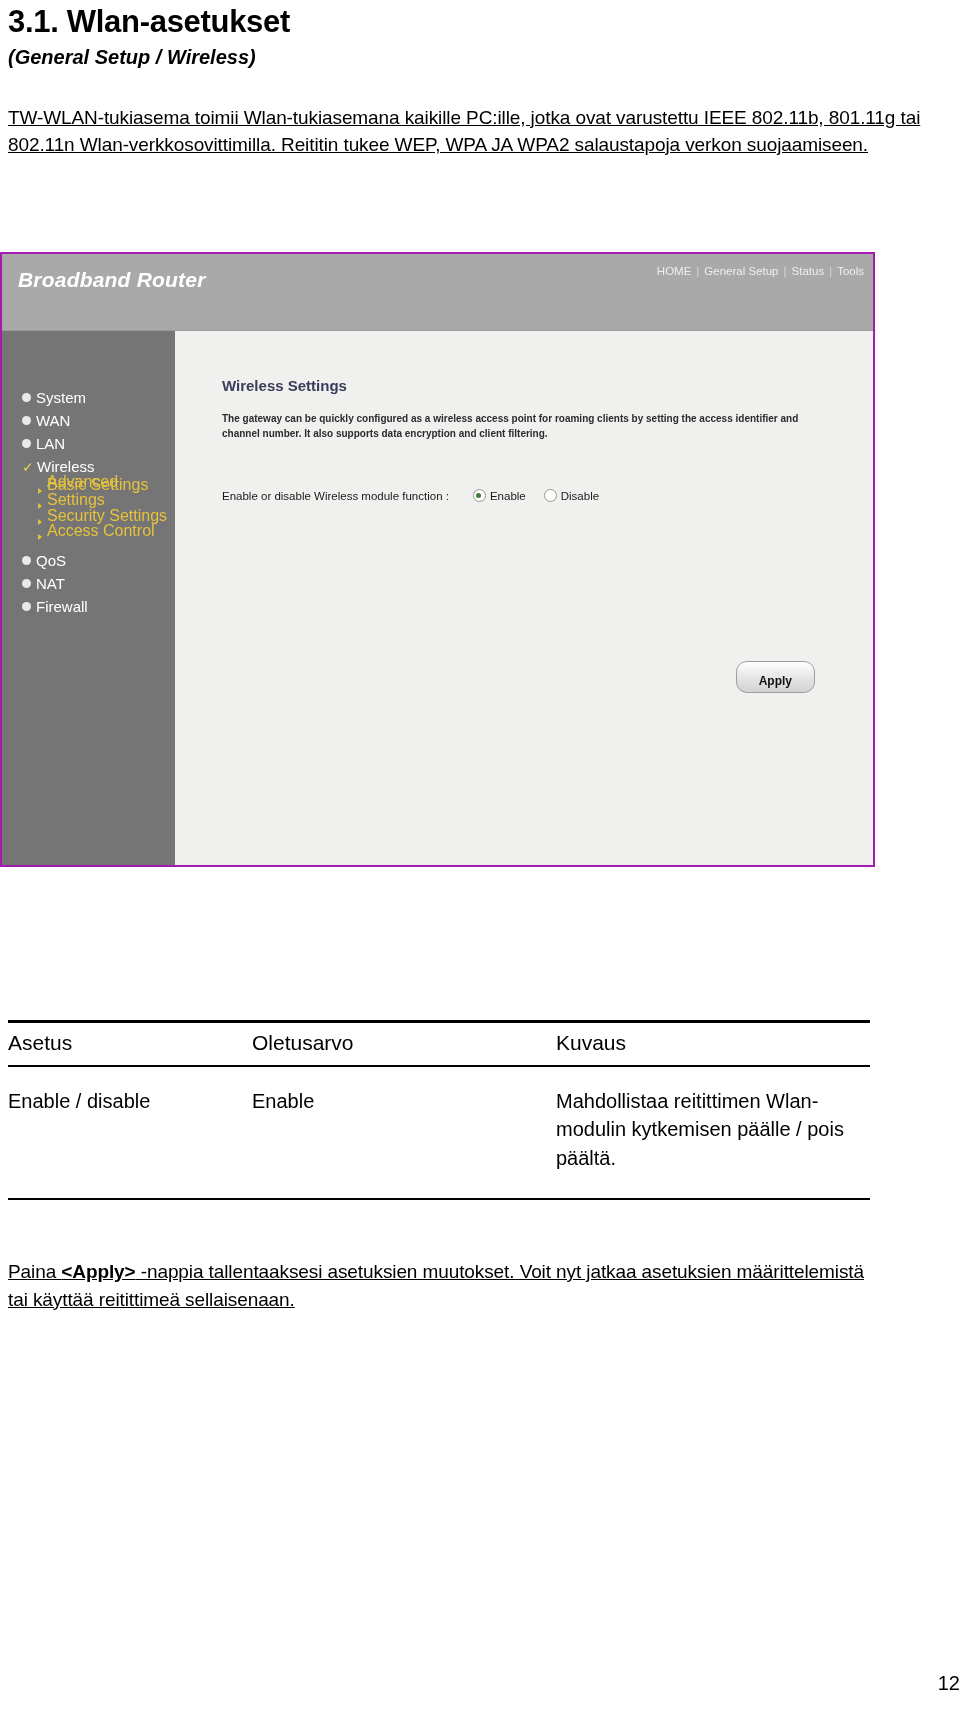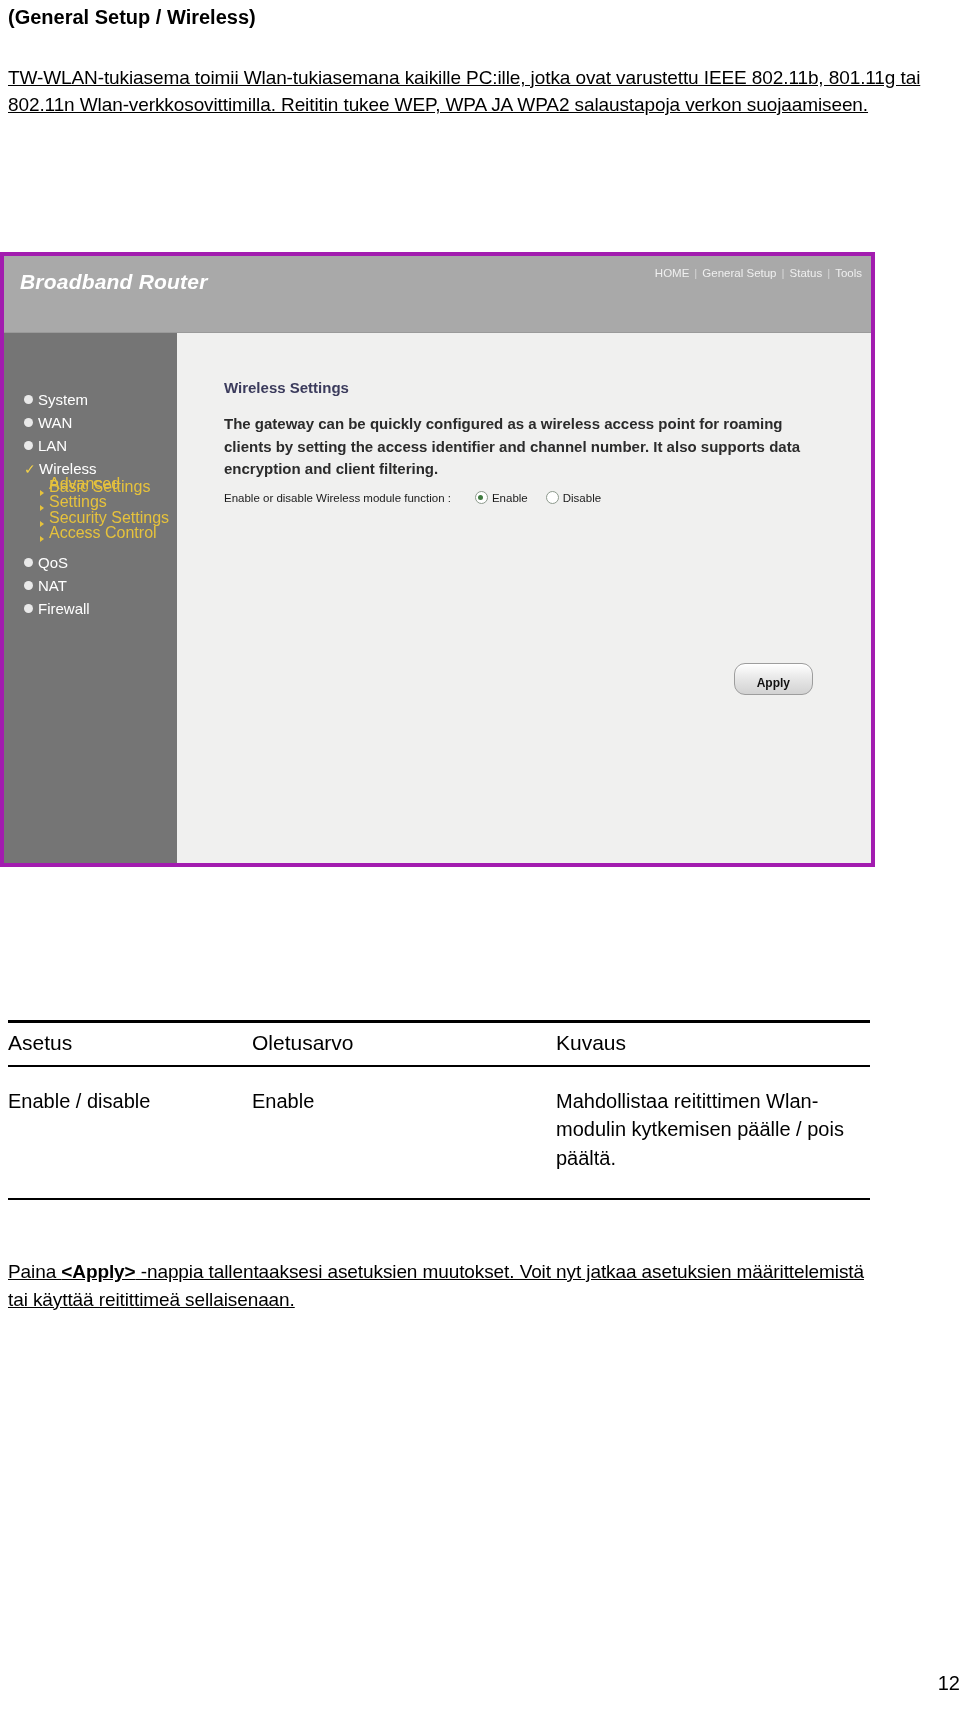--- a/index.html
+++ b/index.html
@@ -24,38 +24,39 @@
     font-weight: bold;
     letter-spacing: -0.3px;
     margin: 4px 0 0 0;
     line-height: 1.15;
   }
   .h-sub {
     font-size: 20px;
     font-weight: bold;
     margin: 6px 0 0 0;
     line-height: 1.15;
+    font-style: italic;
   }
   .intro {
     font-size: 19px;
     line-height: 1.42;
     margin: 36px 0 0 0;
     letter-spacing: -0.1px;
     text-decoration: underline;
   }
 
   
   .shot {
     position: absolute;
     left: 0;
     top: 252px;
     width: 875px;
     height: 615px;
     background: #f0f0ef;
-    border: 4px solid #a21caf;
+    border: 2px solid #a21caf;
     box-sizing: border-box;
     overflow: hidden;
   }
   .shot-header {
     position: relative;
     height: 76px;
     background: #a9a9a9;
     border-bottom: 1px solid #9a9a9a;
   }
   .brand {
@@ -146,21 +147,21 @@
     top: 46px;
     font-size: 15px;
     font-weight: bold;
     color: #3b3b5c;
   }
   .c-desc {
     position: absolute;
     left: 47px;
     top: 80px;
     width: 600px;
-    font-size: 15px;
+    font-size: 10px;
     line-height: 1.5;
     color: #2b2b2b;
     font-weight: bold;
   }
   .c-row {
     position: absolute;
     left: 47px;
     top: 158px;
     display: flex;
     align-items: center;
@@ -241,20 +242,21 @@
     top: 1672px;
     width: 960px;
     text-align: right;
     font-size: 20px;
   }
 </style>
 </head>
 <body>
 
 <div class="doc-wrap">
+  <h1 class="h-main">3.1. Wlan-asetukset</h1>
   <div class="h-sub">(General Setup / Wireless)</div>
   <p class="intro">TW-WLAN-tukiasema toimii Wlan-tukiasemana kaikille PC:ille, jotka ovat varustettu IEEE 802.11b, 801.11g tai 802.11n Wlan-verkkosovittimilla. Reititin tukee WEP, WPA JA WPA2 salaustapoja verkon suojaamiseen.</p>
 </div>
 
 <div class="shot">
 
   <div class="shot-header">
     <div class="brand">Broadband Router</div>
     <div class="topnav">
       <span class="nv">HOME</span><span class="sep">|</span><span class="nv">General Setup</span><span class="sep">|</span><span class="nv">Status</span><span class="sep">|</span><span class="nv">Tools</span>

